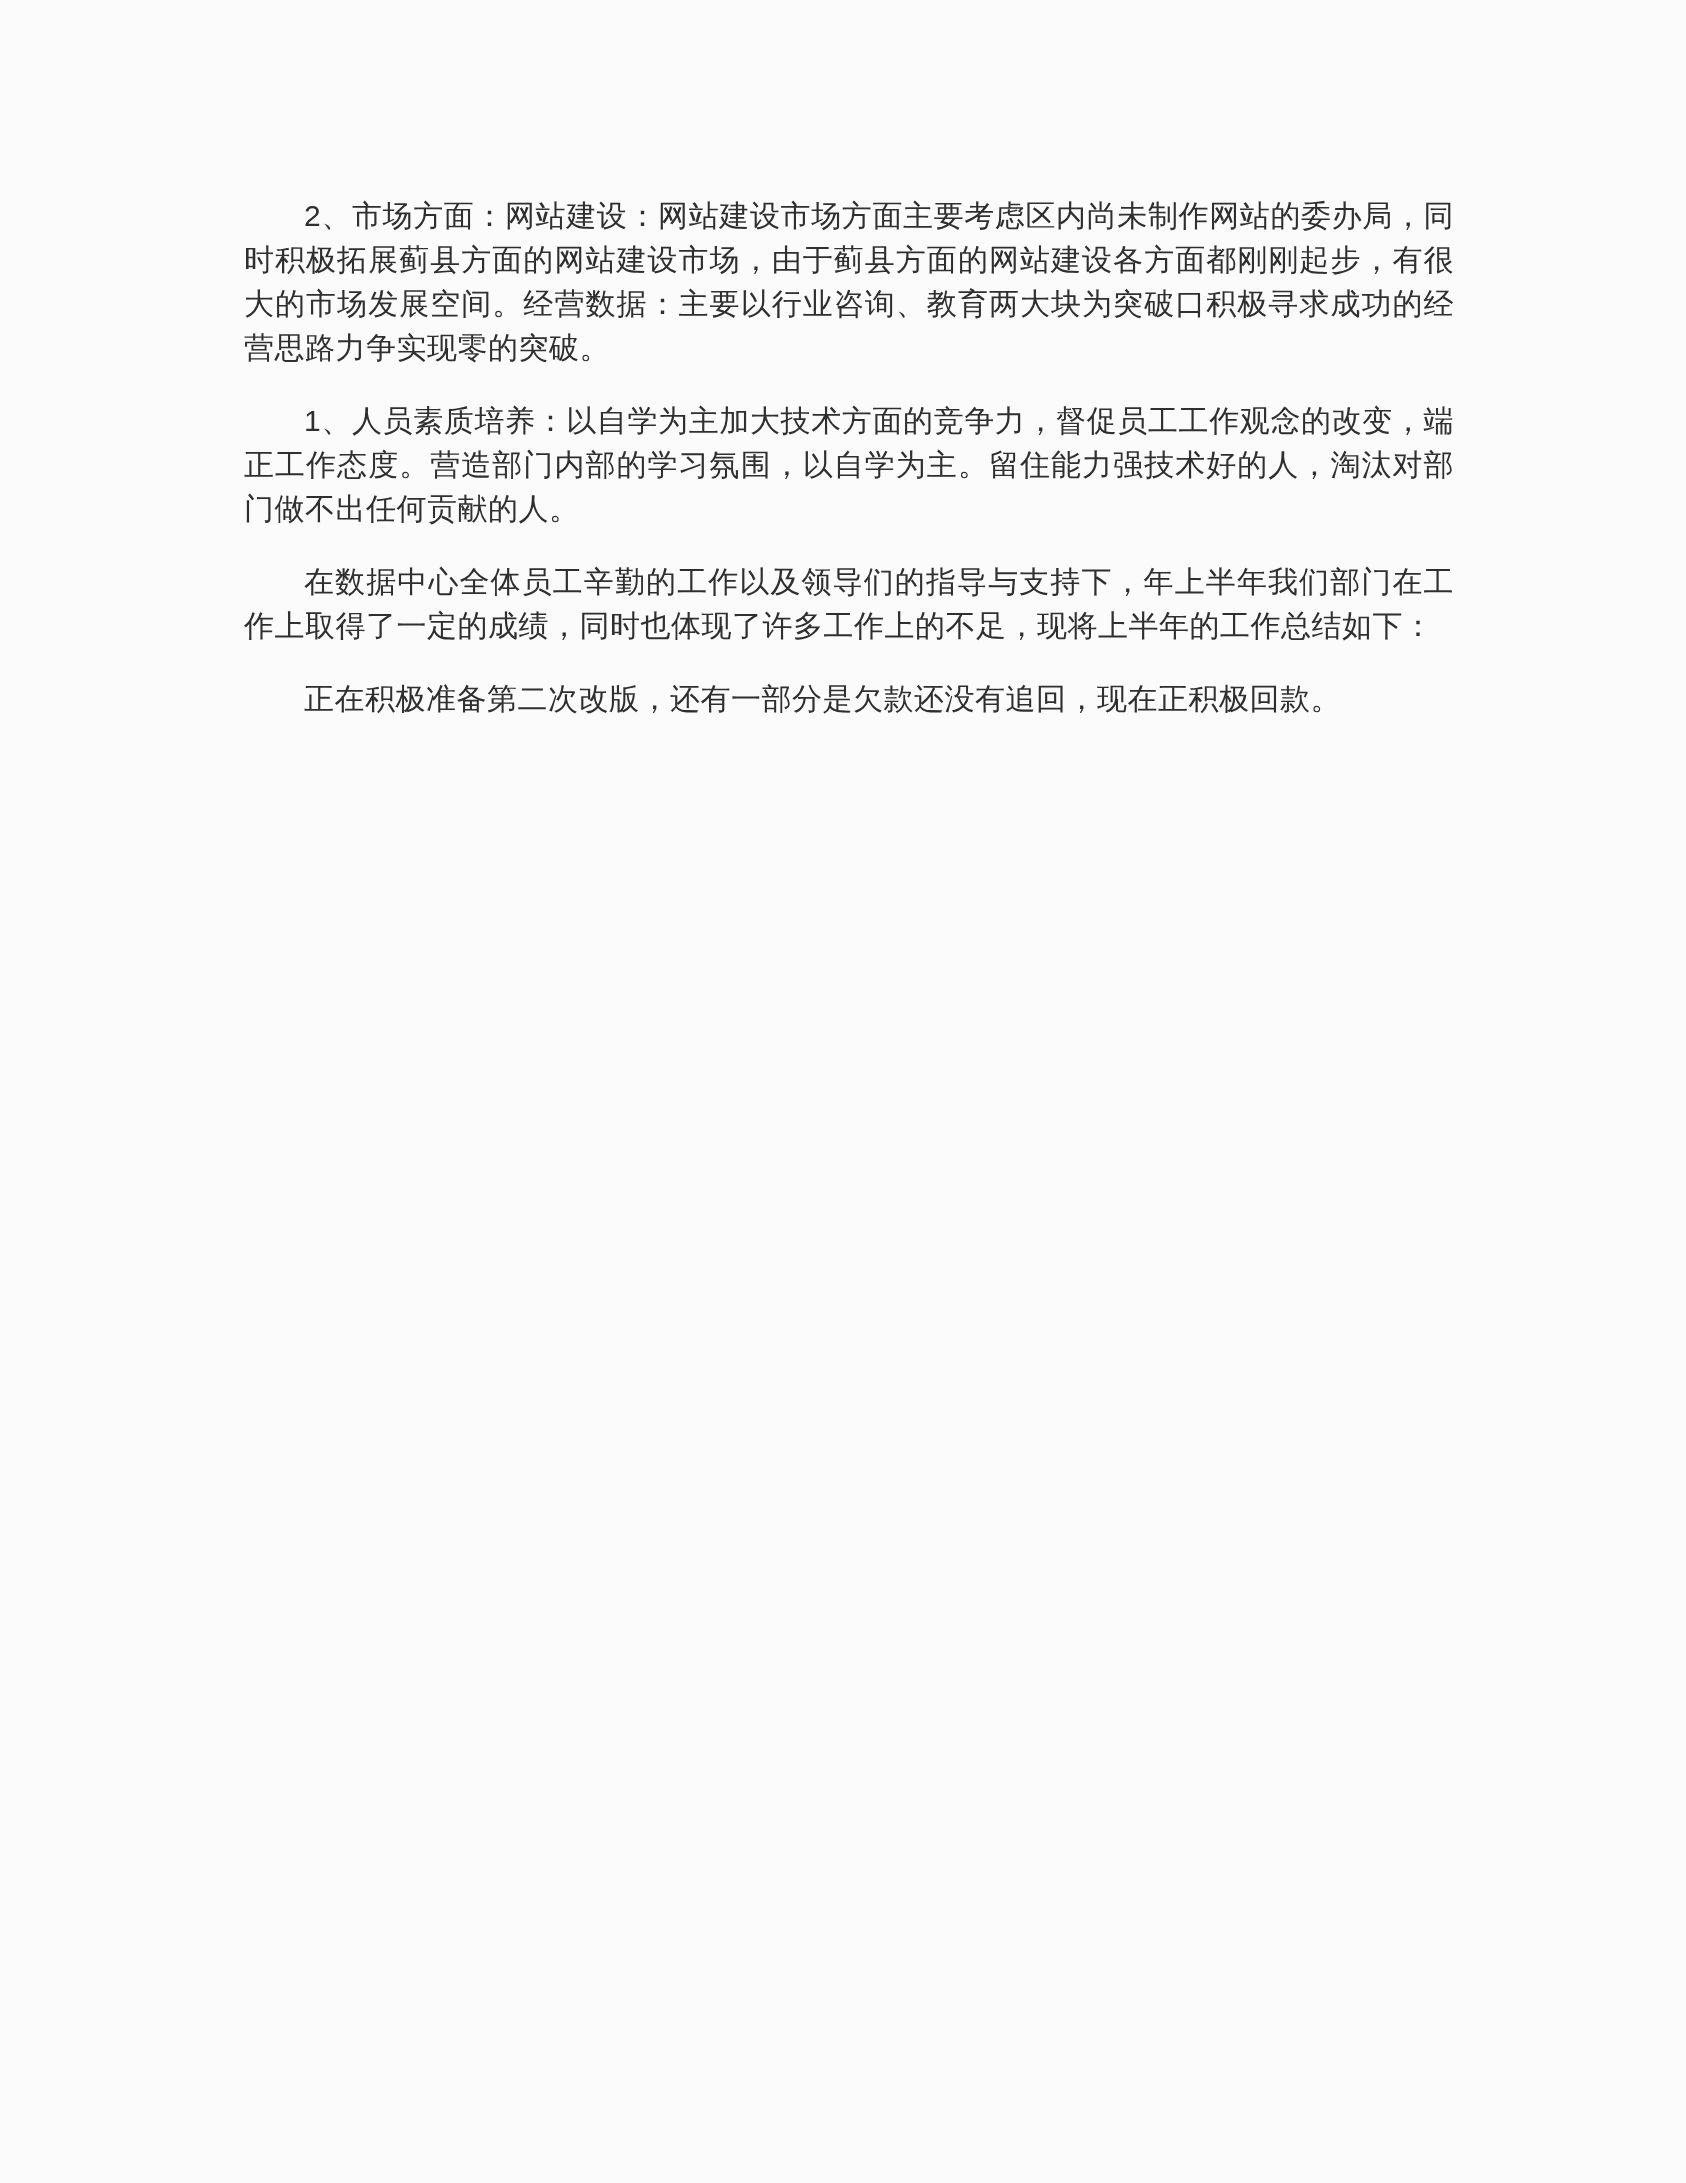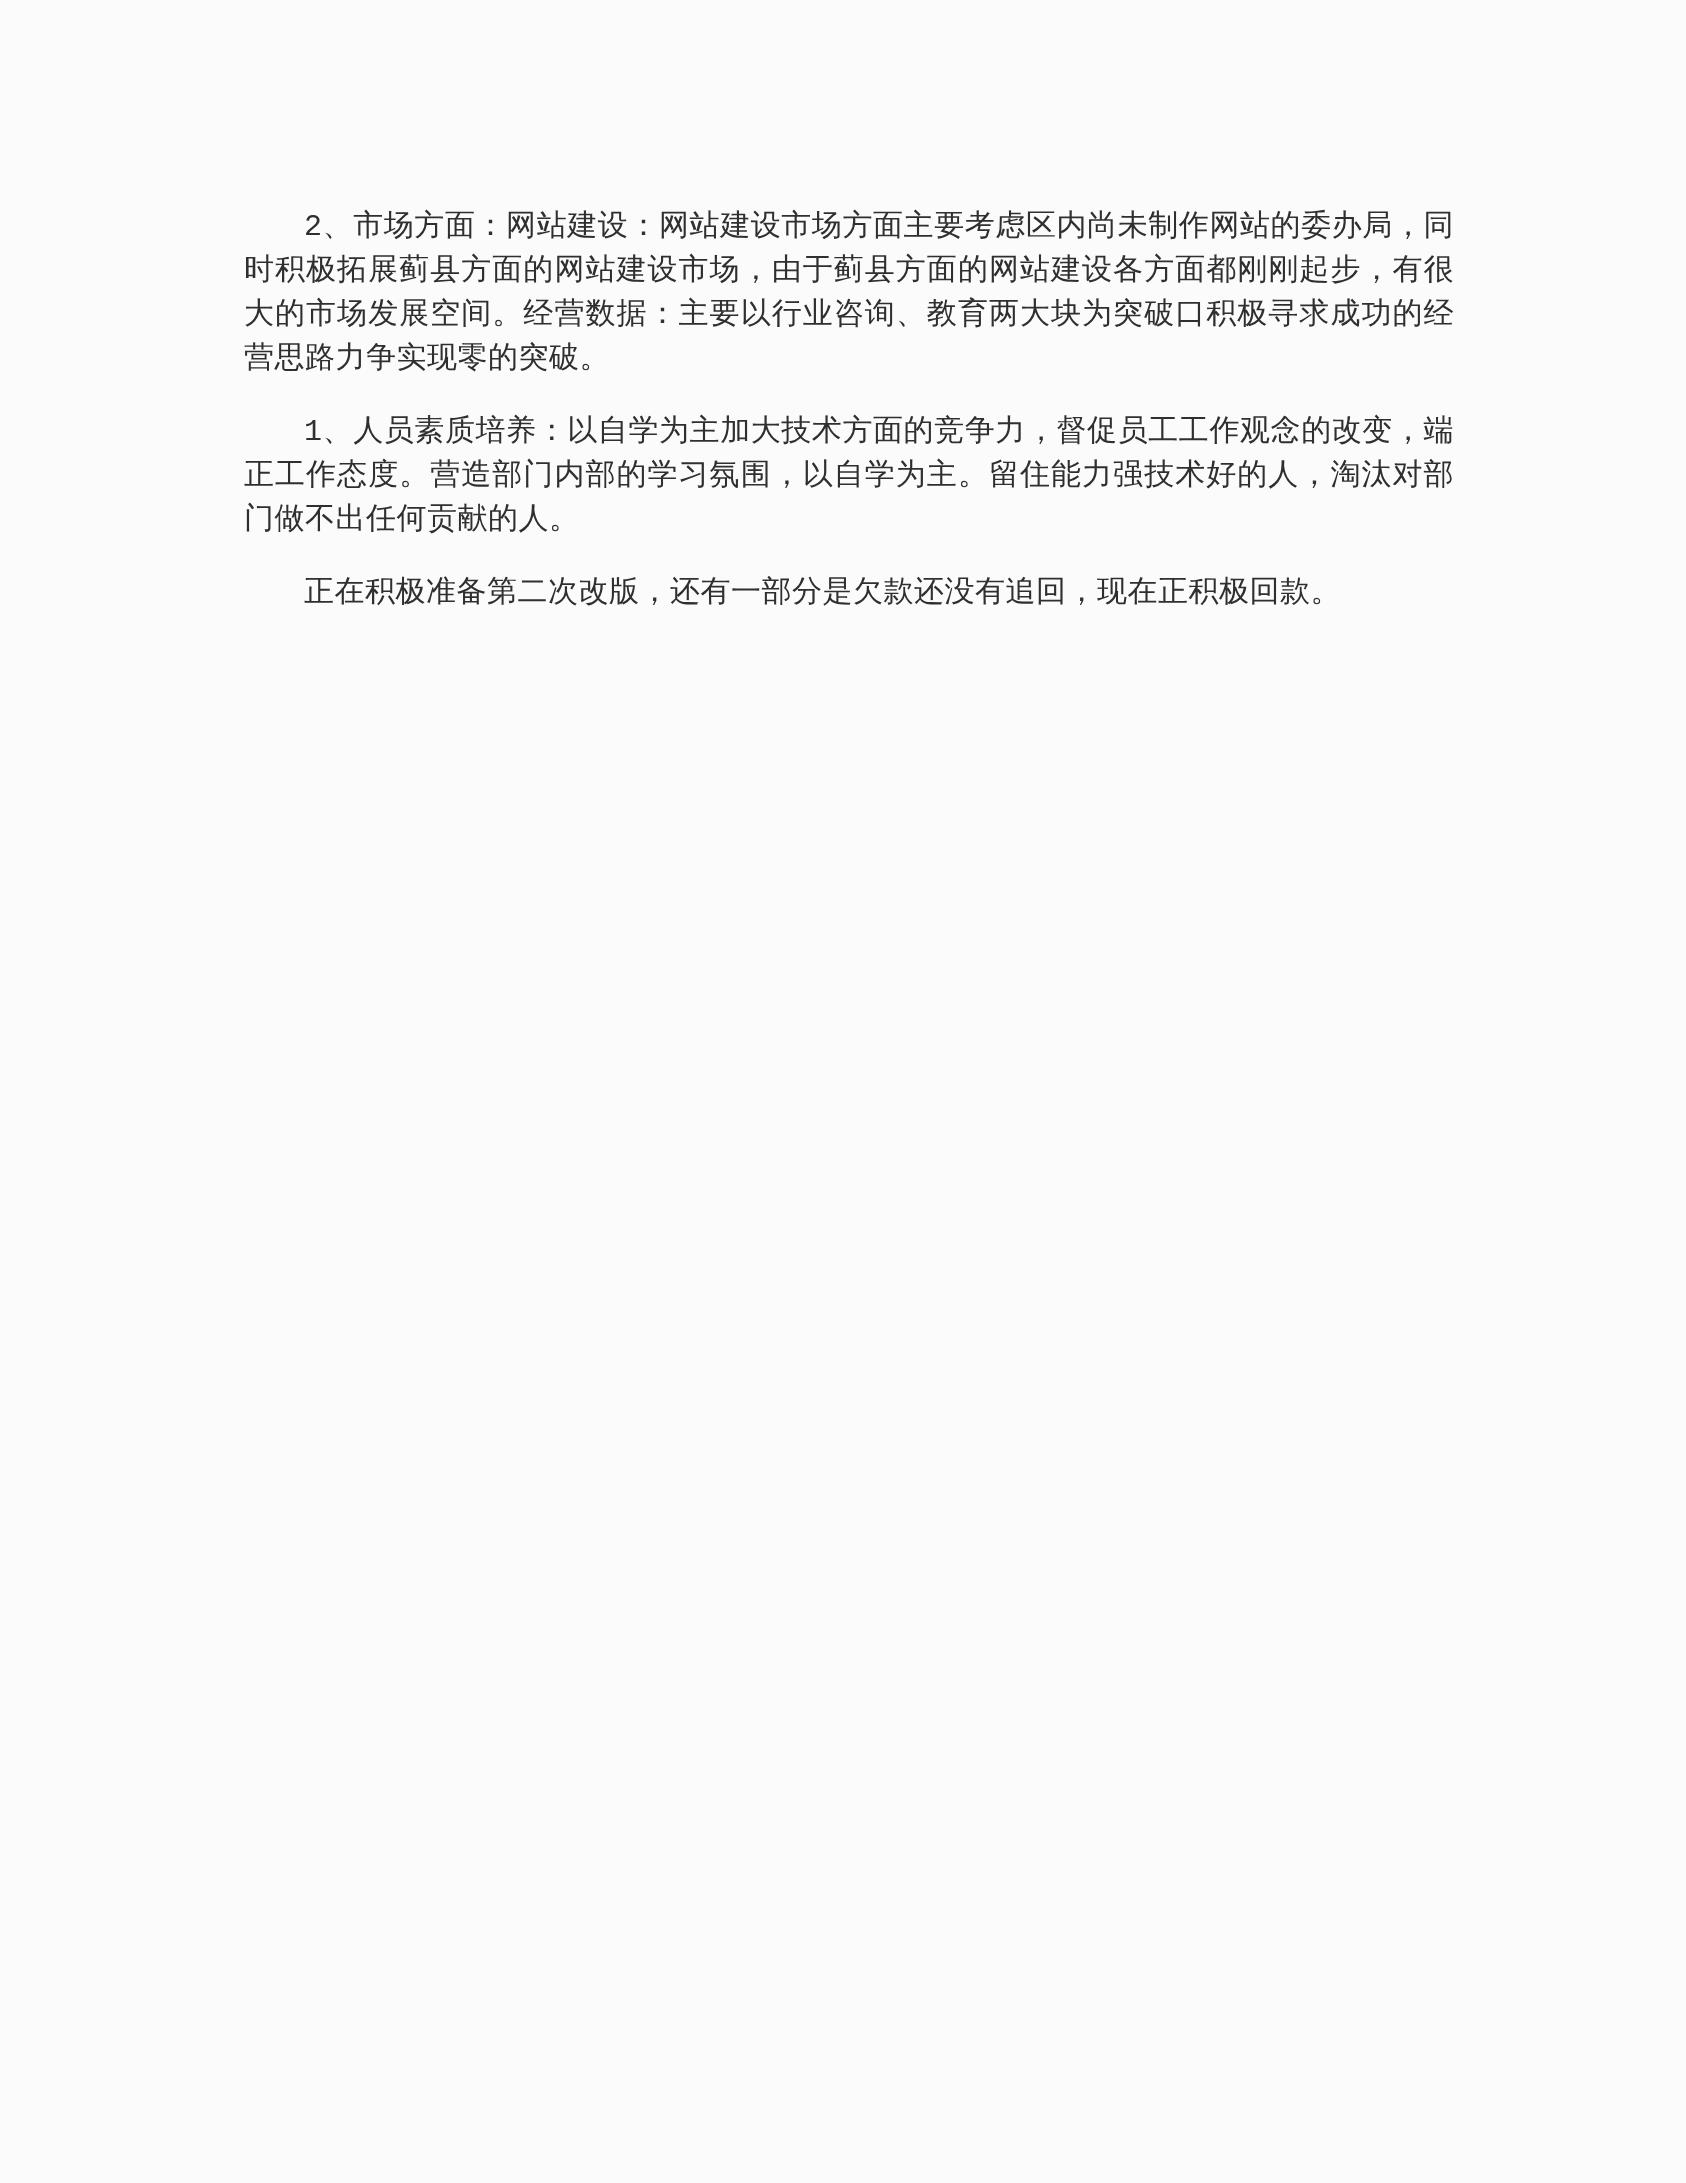--- a/index.html
+++ b/index.html
@@ -14,36 +14,37 @@
     background: #fbfbfb;
     overflow: hidden;
   }
   .content {
     position: absolute;
     left: 244px;
     top: 194px;
     width: 1210px;
   }
   .content p {
-    margin: 11px 0 29px 0;
-    font-family: Liberation Mono, monospace;
+    margin: 0 0 29px 0;
+    font-family: Liberation Sans, sans-serif;
     font-size: 30px;
     line-height: 44px;
     letter-spacing: 0.5px;
     color: #2f2f2f;
     text-align: justify;
     text-justify: inter-ideograph;
     text-indent: 2em;
     word-break: break-all;
   }
 </style>
 </head>
 <body>
 
 <div class="page">
   <div class="content" id="paragraph-container">
 
   <p>2、市场方面：网站建设：网站建设市场方面主要考虑区内尚未制作网站的委办局，同时积极拓展蓟县方面的网站建设市场，由于蓟县方面的网站建设各方面都刚刚起步，有很大的市场发展空间。经营数据：主要以行业咨询、教育两大块为突破口积极寻求成功的经营思路力争实现零的突破。</p>
       <p>1、人员素质培养：以自学为主加大技术方面的竞争力，督促员工工作观念的改变，端正工作态度。营造部门内部的学习氛围，以自学为主。留住能力强技术好的人，淘汰对部门做不出任何贡献的人。</p>
+      <p>在数据中心全体员工辛勤的工作以及领导们的指导与支持下，年上半年我们部门在工作上取得了一定的成绩，同时也体现了许多工作上的不足，现将上半年的工作总结如下：</p>
       <p>正在积极准备第二次改版，还有一部分是欠款还没有追回，现在正积极回款。</p>
     </div>
 </div>
 
 
 </body></html>

